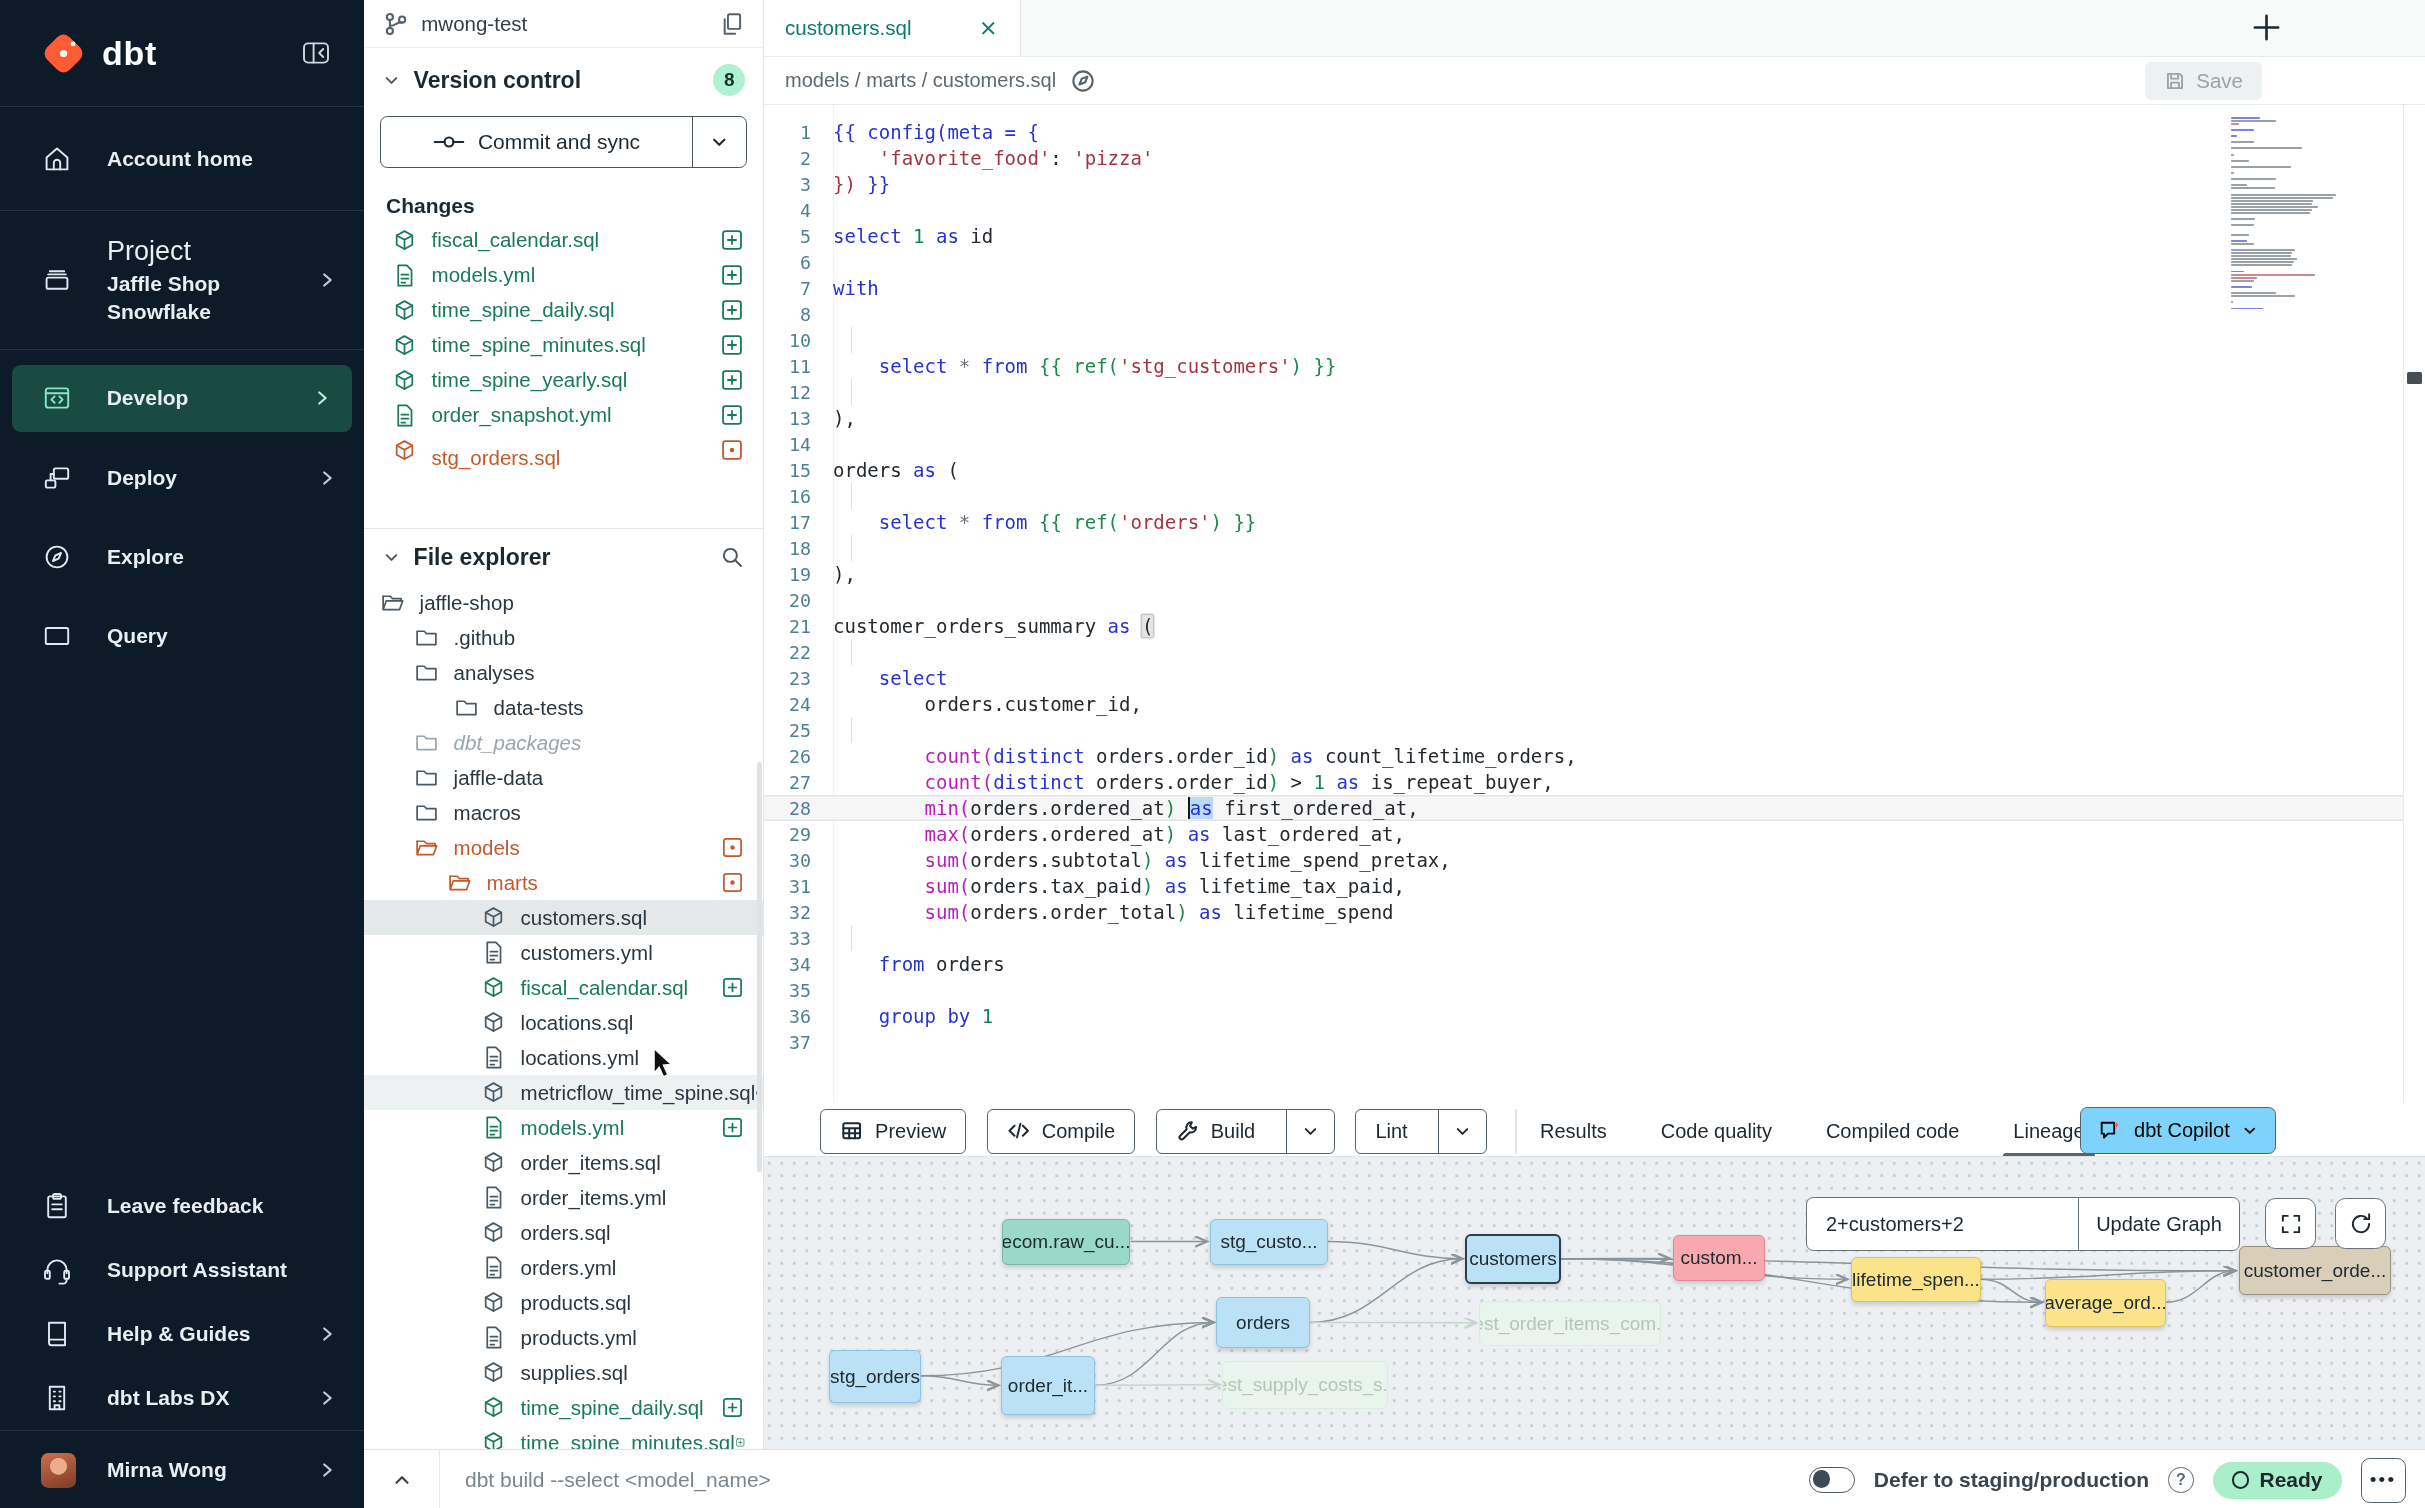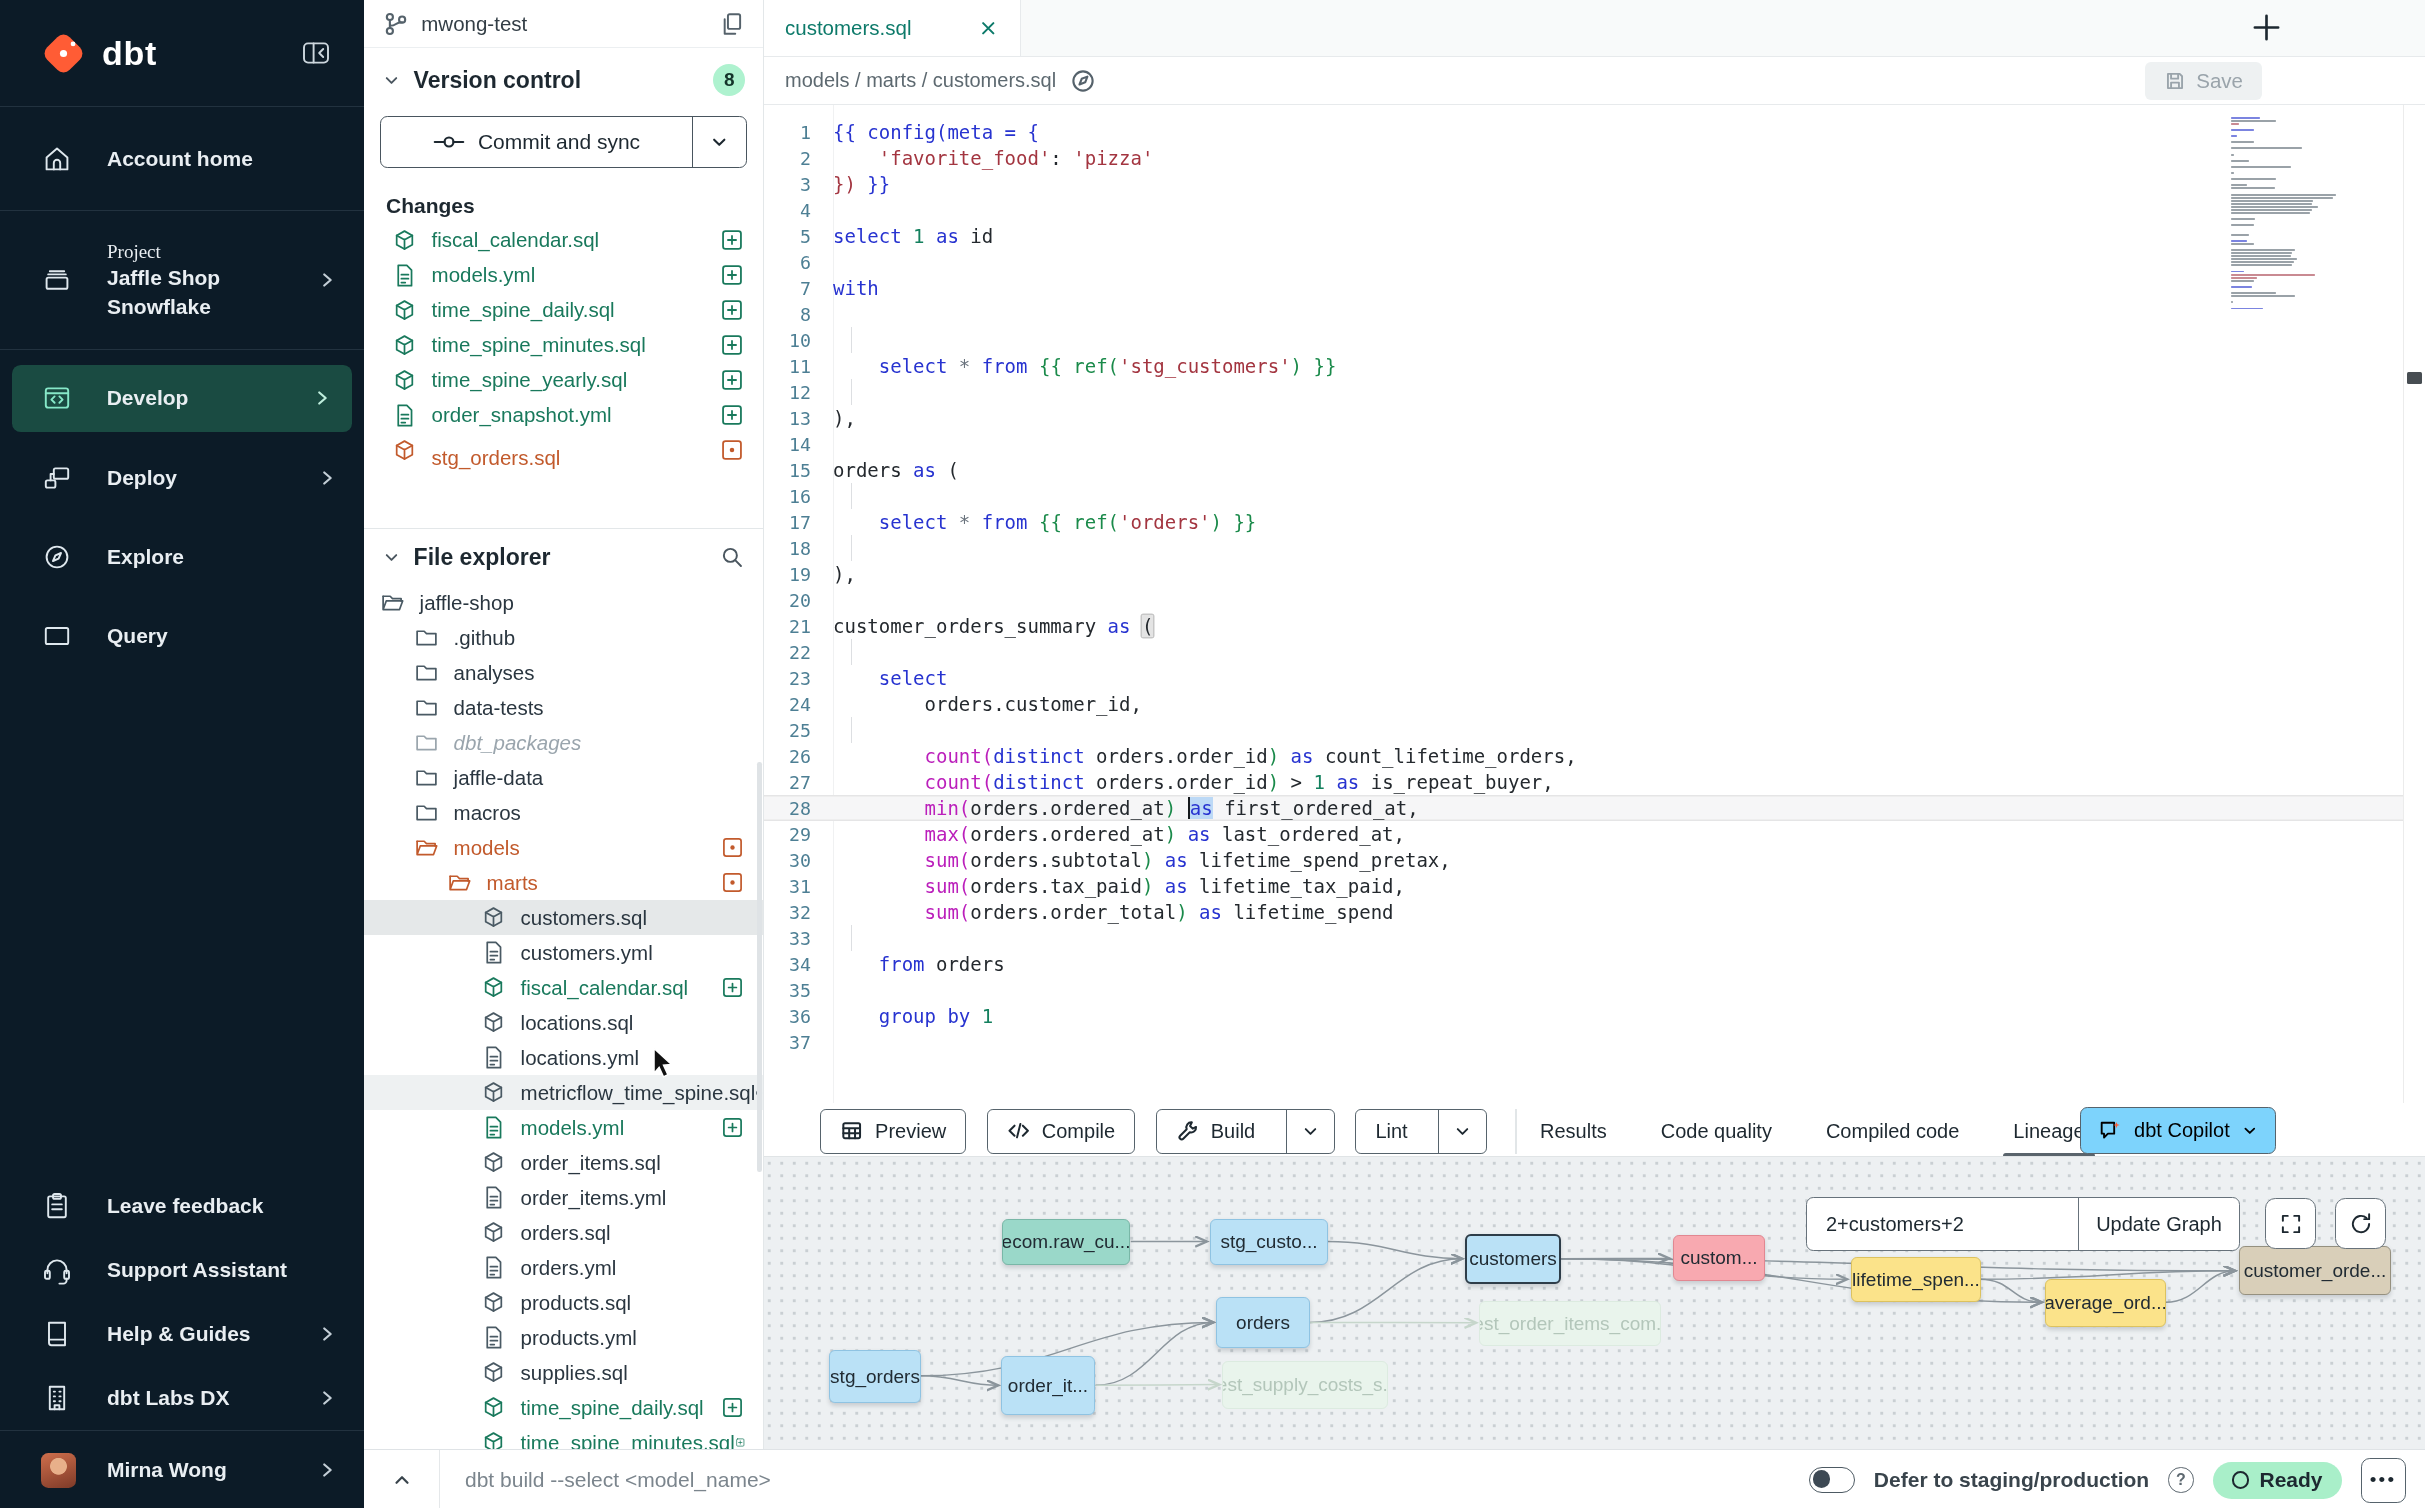--- a/index.html
+++ b/index.html
@@ -14,21 +14,21 @@
   .sb-logo-text{font-size:34px;font-weight:700;color:#fff;margin-left:13px;letter-spacing:0.7px;}
   .sb-collapse{margin-left:auto;width:32px;height:32px;color:#cdd7de;}
   .sb-item{position:relative;display:flex;align-items:center;height:79px;padding:0 26px 0 41px;font-size:21px;font-weight:600;color:#e9eef2;}
   .sb-item .ic{width:32px;height:32px;color:#dfe8ee;flex:0 0 auto;}
   .sb-item .lbl{margin-left:34px;white-space:nowrap;}
   .sb-item .chev{margin-left:auto;width:22px;height:22px;color:#c3ced6;}
   .sb-sect{border-bottom:0.7px solid #22323f;}
   .row-account{height:103px;}
   .row-project{height:138px;}
   .proj-lines{margin-left:34px;line-height:1.35;}
-  .proj-label{font-weight:400;font-size:19px;font-family:Liberation Serif, serif;}
+  .proj-label{font-weight:400;font-size:27px;}
   .proj-name{font-weight:700;font-size:21px;}
   .sb-item.active{background:#1a4b42;border-radius:8.8px;margin:7.3px 11.7px;height:67px;padding:0 19px 0 29px;}
   .sb-item.active .ic{color:#86e8c8;}
   .sb-item.active .chev{color:#bfeedd;}
   #sb-bottom{position:absolute;left:0;bottom:0;width:364px;}
   #sb-bottom .sb-item{height:64px;}
   .sb-user-row{border-top:0.7px solid #22323f;height:78px !important;}
   .avatar{width:35px;height:35px;border-radius:7.3px;background:radial-gradient(circle at 50% 38%,#e8b08a 0 8px,rgba(0,0,0,0) 8.8px),linear-gradient(160deg,#cf6f4c,#7e3a28);flex:0 0 auto;}
   .sb-user-row .lbl{margin-left:31px;font-weight:700;}
 
@@ -507,21 +507,21 @@
           <span class="nm">.github</span>
         </div>
         <div class="tree-row" style="padding-left: 50px;">
           <span class="fico">
             <svg viewBox="0 0 32 32">
               <path d="M4 8h9l3 3h12v14H4z"></path>
             </svg>
           </span>
           <span class="nm">analyses</span>
         </div>
-        <div class="tree-row" style="padding-left: 50px;">
+        <div class="tree-row" style="padding-left: 50px; margin-left: 40px;">
           <span class="fico">
             <svg viewBox="0 0 32 32">
               <path d="M4 8h9l3 3h12v14H4z"></path>
             </svg>
           </span>
           <span class="nm">data-tests</span>
         </div>
         <div class="tree-row muted" style="padding-left: 50px;">
           <span class="fico">
             <svg viewBox="0 0 32 32">

